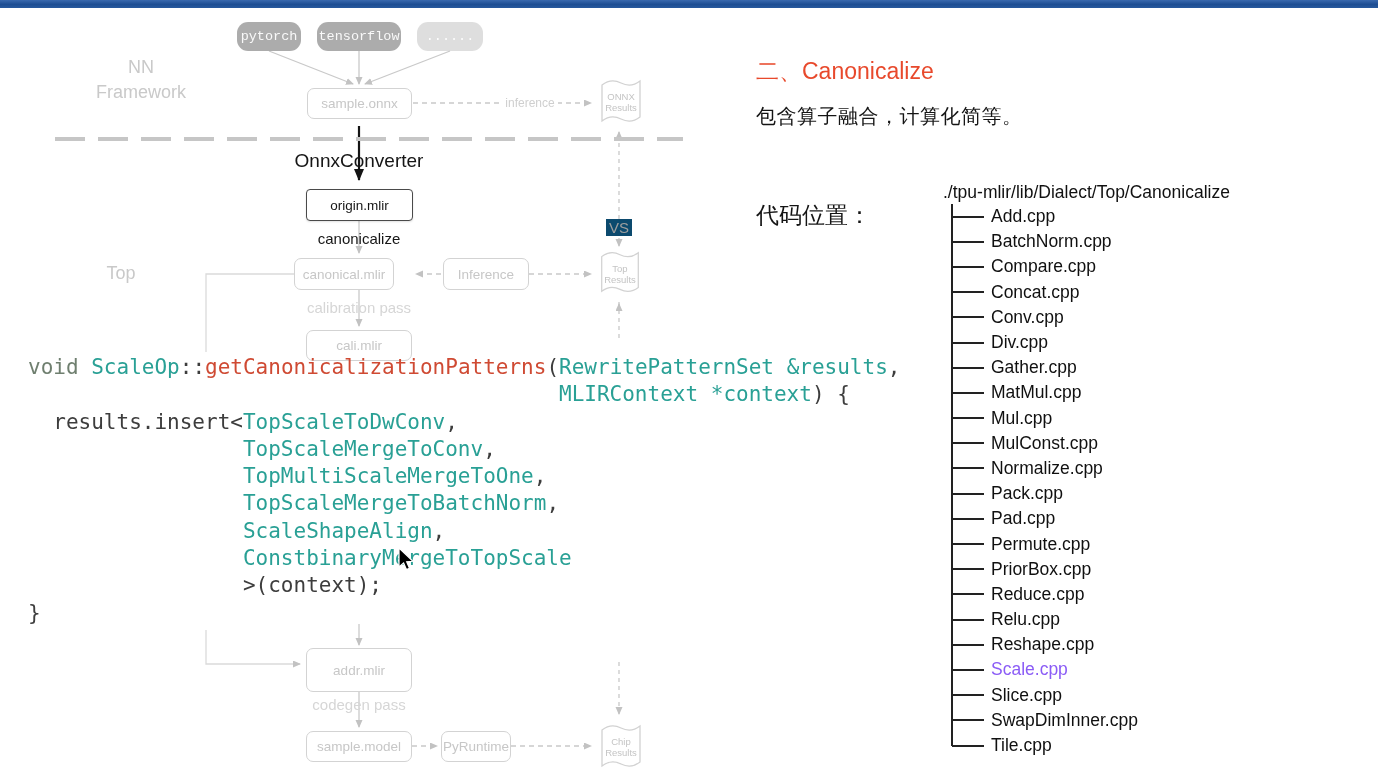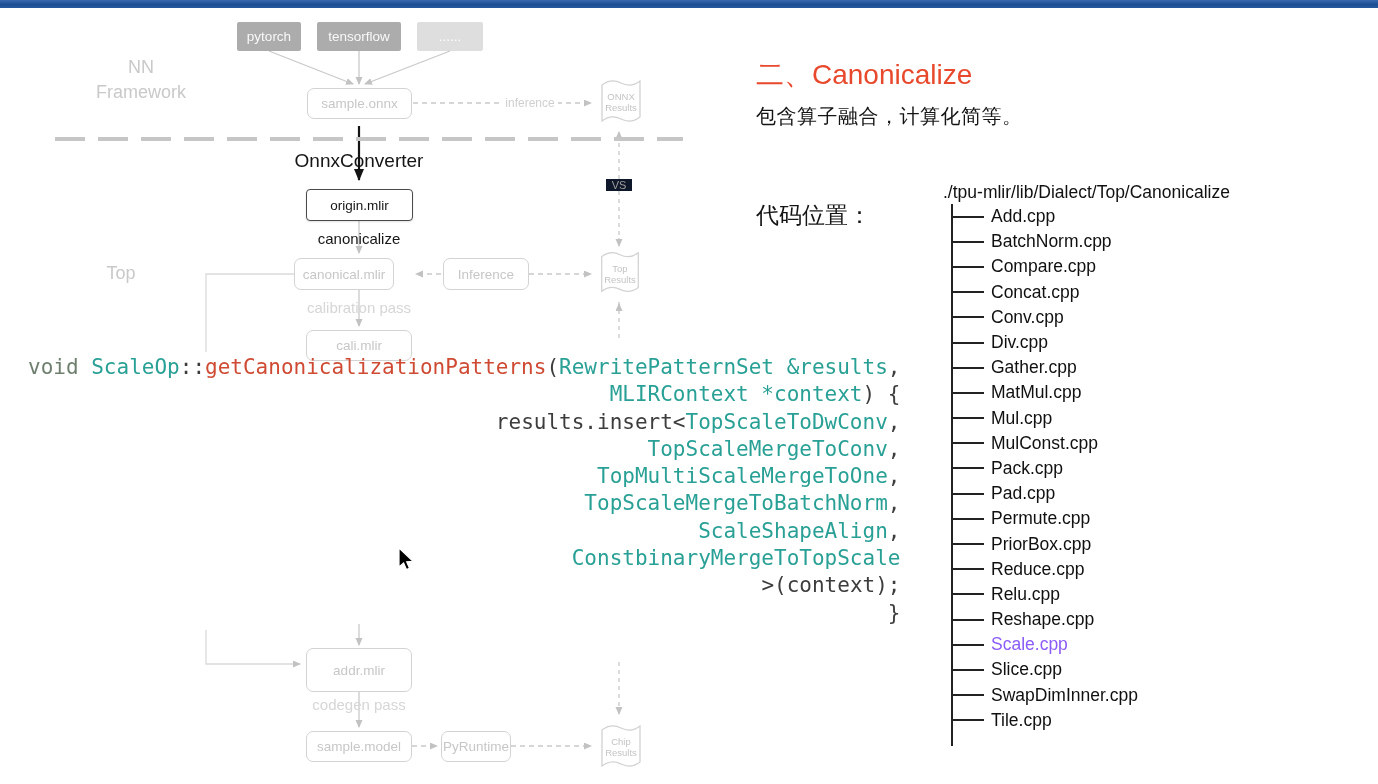--- a/index.html
+++ b/index.html
@@ -4,46 +4,46 @@
 <style>
   * { margin:0; padding:0; box-sizing:border-box; }
   html,body { background:#ffffff; }
   .stage { position:relative; width:1378px; height:784px; background:#ffffff; overflow:hidden;
            font-family:"Liberation Sans", sans-serif; }
   .abs { position:absolute; }
   .topbar { left:0; top:0; width:1378px; height:8px;
             background:linear-gradient(180deg,#3a69ae 0%, #1d4d92 55%, #28599d 100%); }
 
   
-  .chip { height:29px; border-radius:2px; background:rgba(158,158,158,.85); color:rgba(255,255,255,.92);
-          font-size:13.5px; display:flex; align-items:center; justify-content:center; }
+  .chip { height:29px; border-radius:11px; background:rgba(158,158,158,.85); color:rgba(255,255,255,.92);
+          font-size:13.5px; display:flex; align-items:center; justify-content:center;font-family:Liberation Mono, monospace; }
   .chip.light { background:rgba(200,200,200,.6); }
   .nbox { border:1px solid #d3d3d3; border-radius:7px; background:#fff; color:#c7c7c7; font-size:13.5px;
           display:flex; align-items:center; justify-content:center; }
   .nbox.strong { border-color:#4a4a4a; color:#161616; border-radius:4px; box-shadow:0 1px 2px rgba(0,0,0,.12); }
   .lbl { color:#c9c9c9; }
   .lbl.dark { color:#161616; }
   .center { text-align:center; }
   .cloud svg { position:absolute; inset:0; }
   .cloud span { position:absolute; inset:0; display:flex; align-items:center; justify-content:center;
                 text-align:center; font-size:9.5px; line-height:11px; color:#c4c4c4; padding:0 9px; }
   .dash-sep { height:4px; background:repeating-linear-gradient(90deg,#c6c6c6 0 30px, transparent 30px 43px); }
   .edge-lbl { background:#fff; font-size:12px; color:#cfcfcf; }
-  .vs-lbl { background:#0f172a; font-size:11px; color:#9e9e9e; }
+  .vs-lbl { background:#0c4a6e; font-size:15px; color:#9e9e9e;margin-top:40px; }
 
   
   .code { font-family:"DejaVu Sans Mono","Liberation Mono",monospace; font-size:21px; line-height:27.3px;
-          white-space:pre; color:#3d3d3d;text-align:right; }
+          white-space:pre; color:#3d3d3d; }
   .tok-kw   { color:#6f7f6f; }
   .tok-plain{ color:#3d3d3d; }
   .tok-type { color:#29a095; }
   .tok-func { color:#cf4a33; }
 
   
-  .sec-title { font-size:28px; color:#e8492c; }
+  .sec-title { font-size:23px; color:#e8492c; }
   .sec-desc  { font-size:20px; color:#141414; letter-spacing:.5px; }
   .loc-label { font-size:23px; color:#141414; }
   .tree-root { font-size:17.5px; color:#111; }
   .tree-vline { width:2px; background:#222; }
   .tree-row { position:relative; height:25.2px; padding-left:40px; display:flex; align-items:center; }
   .tree-tick { position:absolute; left:1px; top:50%; margin-top:-1px; width:32px; height:2px; background:#222; }
   .tree-label { font-size:17.5px; color:#101010; }
 </style>
 </head>
 <body>
@@ -212,20 +212,24 @@
       <div class="tree-row">
         <span class="tree-tick"></span>
         <span class="tree-label">Mul.cpp</span>
       </div>
       <div class="tree-row">
         <span class="tree-tick"></span>
         <span class="tree-label">MulConst.cpp</span>
       </div>
       <div class="tree-row">
         <span class="tree-tick"></span>
+        <span class="tree-label">Normalize.cpp</span>
+      </div>
+      <div class="tree-row">
+        <span class="tree-tick"></span>
         <span class="tree-label">Pack.cpp</span>
       </div>
       <div class="tree-row">
         <span class="tree-tick"></span>
         <span class="tree-label">Pad.cpp</span>
       </div>
       <div class="tree-row">
         <span class="tree-tick"></span>
         <span class="tree-label">Permute.cpp</span>
       </div>

